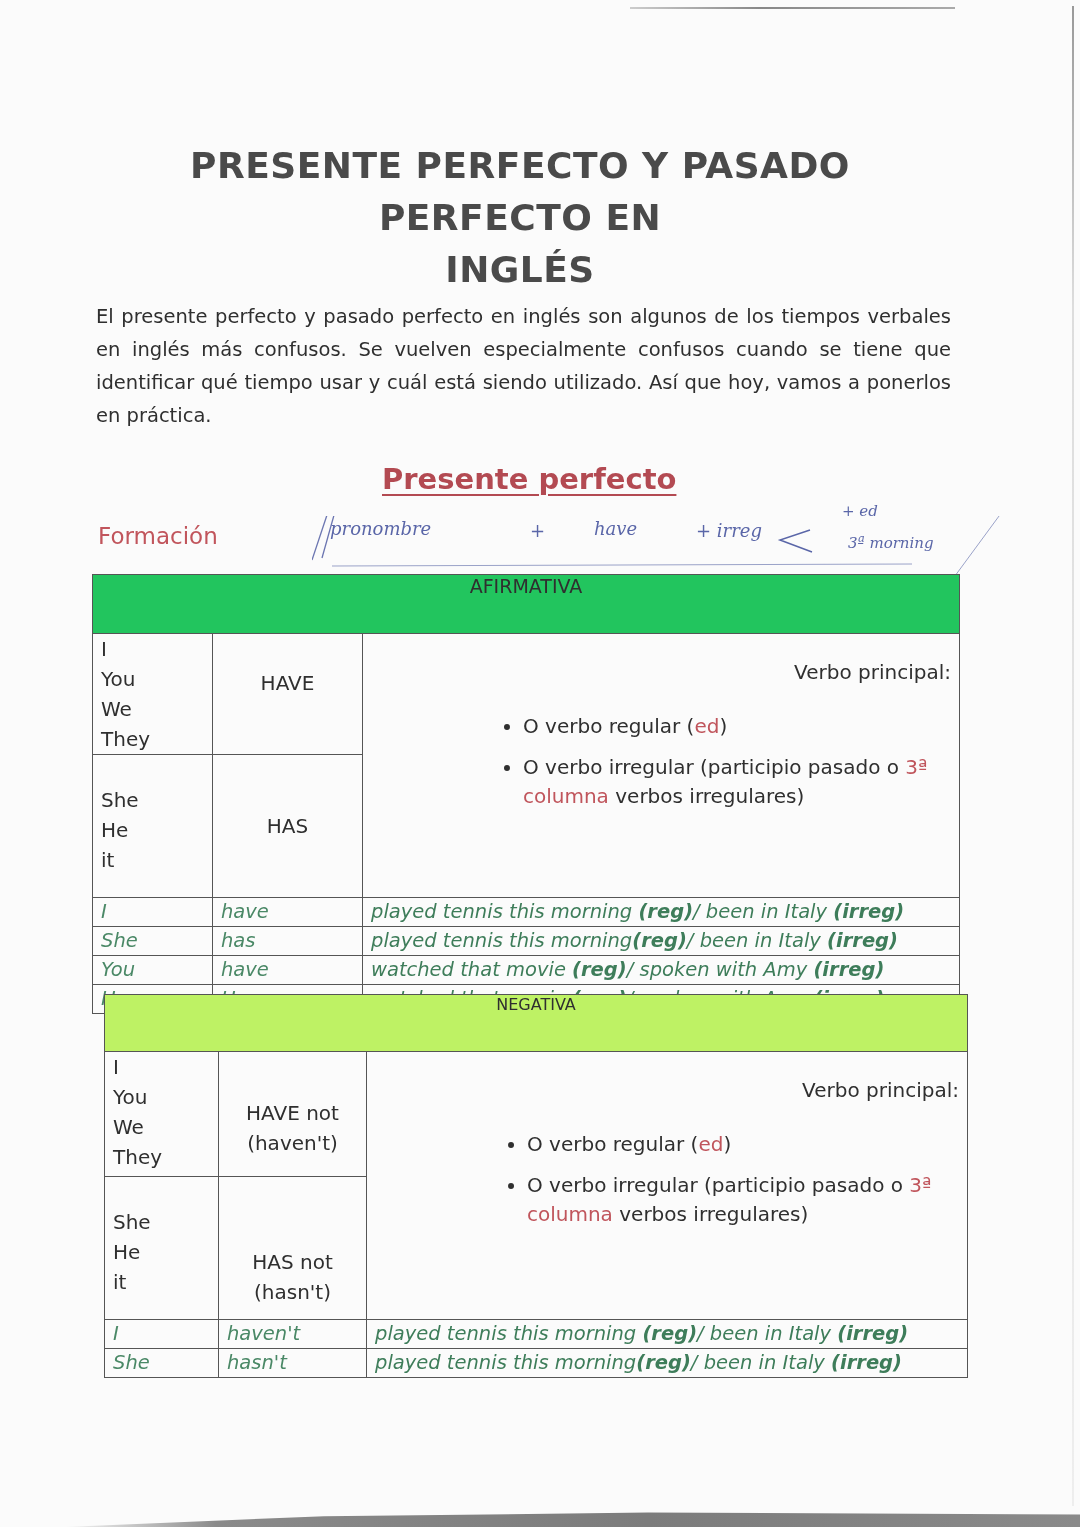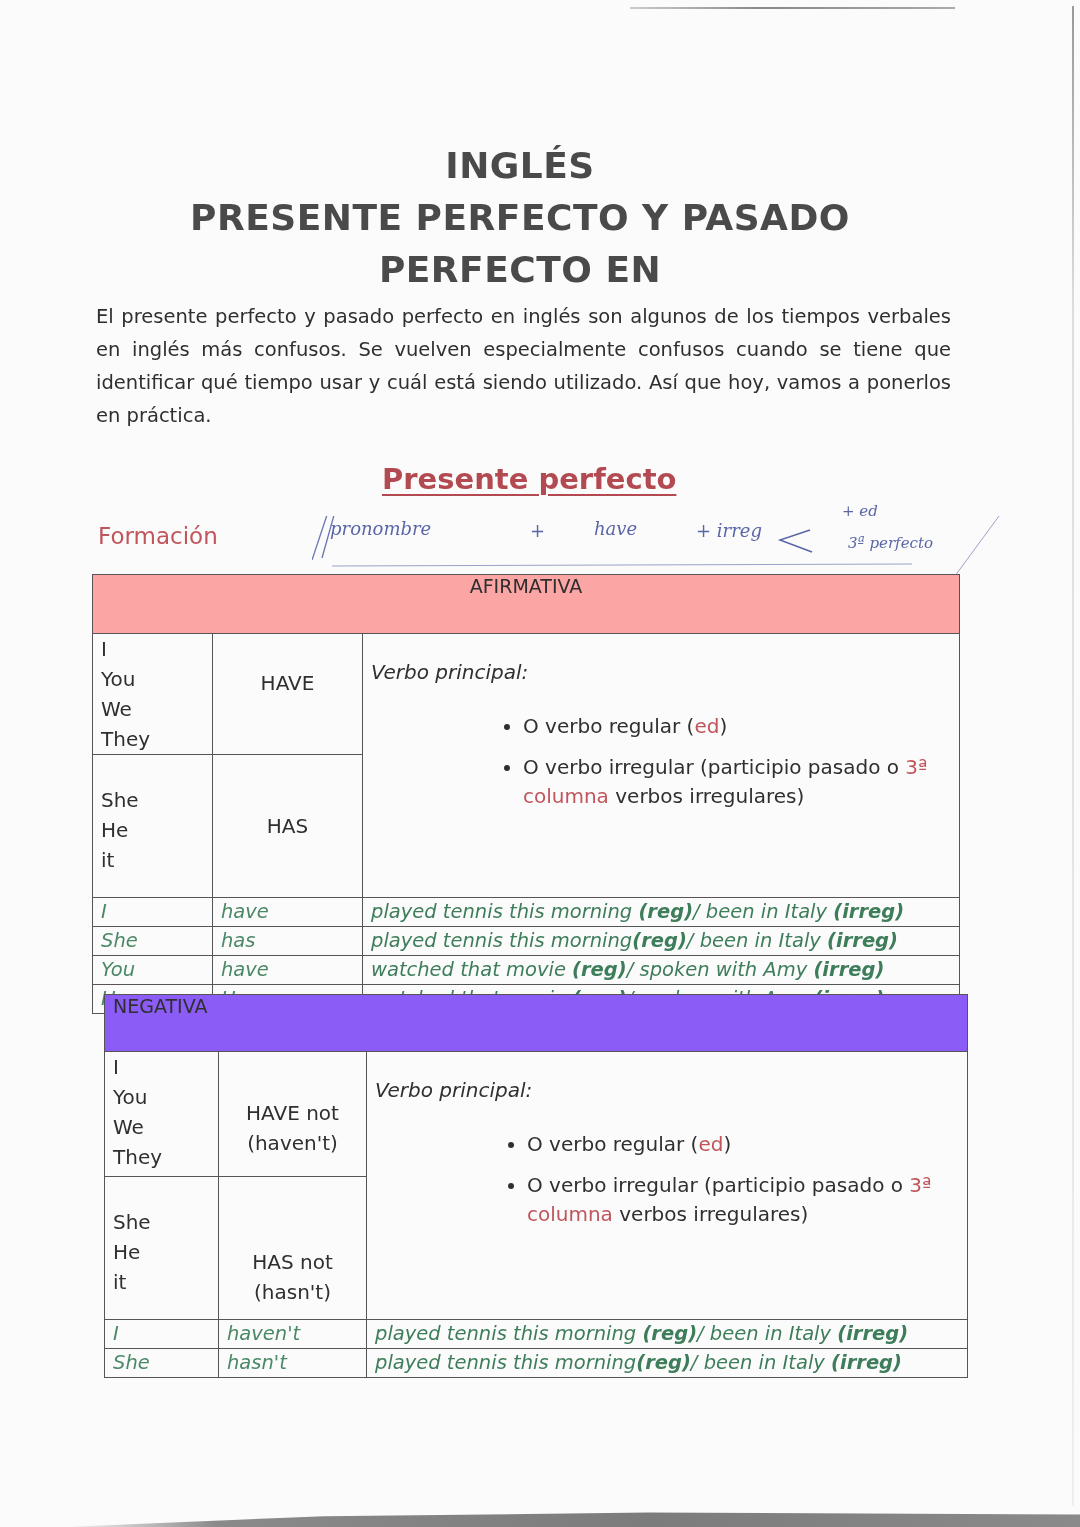--- a/index.html
+++ b/index.html
@@ -45,43 +45,43 @@
     font-family:"DejaVu Serif", serif; font-style:italic; color:#5a66a8; font-size:18px;
   }
   .handwriting svg { position:absolute; left:0; top:0; }
   .hw-text { position:absolute; white-space:nowrap; }
 
   table.grammar {
     position:absolute; border-collapse:collapse;
     font-size:20px; color:#2f2f2f;
   }
   table.grammar td { border:1.5px solid #555; vertical-align:top; padding:0 8px; }
-  .hdr-pink td { background:#fca5a5; height:58px; text-align:center; vertical-align:bottom; padding-bottom:4px; font-size:19px; }
-  .hdr-blue td { background:#8b5cf6; height:56px; text-align:left; vertical-align:bottom; padding-bottom:4px; font-size:19px; }
+  .hdr-pink td { background:#22c55e; height:58px; text-align:center; vertical-align:bottom; padding-bottom:4px; font-size:19px; }
+  .hdr-blue td { background:#bef264; height:56px; text-align:center; vertical-align:bottom; padding-bottom:4px; font-size:16px; }
   .pron { line-height:30px; }
   .aux { text-align:center; vertical-align:middle !important; line-height:30px; }
   .main-verbo { text-align:left; }
-  .vp-title { text-align:left; margin-top:26px;font-style:italic; }
+  .vp-title { text-align:right; margin-top:26px; }
   .vp-list { margin:28px 0 0 0; padding-left:140px; line-height:29px; }
   .vp-list li { margin:12px; }
   .accent { color:#c0555c; }
   .ex td { font-style:italic; color:#3e7d5a; height:28px; line-height:28px; vertical-align:middle; font-size:19.5px; }
   .ex td.subj, .ex td.auxw { color:#4a8866; }
   .ex b { font-weight:bold; }
 </style>
 </head>
 <body>
 
 <div class="page-edge-top"></div>
 <div class="page-edge-right"></div>
 <div class="page-edge-bottom"></div>
 
 <div class="title">
+  <div>PRESENTE PERFECTO Y PASADO PERFECTO EN</div>
   <div>INGLÉS</div>
-  <div>PRESENTE PERFECTO Y PASADO PERFECTO EN</div>
 </div>
 
 <p class="intro" style="margin:0">El presente perfecto y pasado perfecto en inglés son algunos de los tiempos verbales en inglés más confusos. Se vuelven especialmente confusos cuando se tiene que identificar qué tiempo usar y cuál está siendo utilizado. Así que hoy, vamos a ponerlos en práctica.</p>
 
 <div class="section-title">Presente perfecto</div>
 
 <div class="formacion">Formación</div>
 
 <div class="handwriting">
   <svg width="690" height="70">
@@ -90,21 +90,21 @@
     <line x1="70" y1="-2" x2="430" y2="-6" stroke="#9aa2c8" stroke-width="1"></line>
     <line x1="20" y1="50" x2="600" y2="48" stroke="#9aa2c8" stroke-width="1"></line>
     <polyline points="498,14 468,24 500,36" fill="none" stroke="#5a66a8" stroke-width="1.5"></polyline>
     <line x1="640" y1="64" x2="690" y2="-4" stroke="#9aa2c8" stroke-width="1"></line>
   </svg>
   <span class="hw-text" style="left:18px;top:2px">pronombre</span>
   <span class="hw-text" style="left:218px;top:4px">+</span>
   <span class="hw-text" style="left:282px;top:2px">have</span>
   <span class="hw-text" style="left:384px;top:4px">+ irreg</span>
   <span class="hw-text" style="left:530px;top:-14px;font-size:15px">+ ed</span>
-  <span class="hw-text" style="left:536px;top:18px;font-size:15px">3ª perfecto</span>
+  <span class="hw-text" style="left:536px;top:18px;font-size:15px">3ª morning</span>
 </div>
 
 <table class="grammar" style="left:92px; top:574px; width:868px;">
   <colgroup>
       <col style="width:120px">
       <col style="width:150px">
       <col>
     </colgroup>
   <tbody>
       <tr class="hdr-pink">

